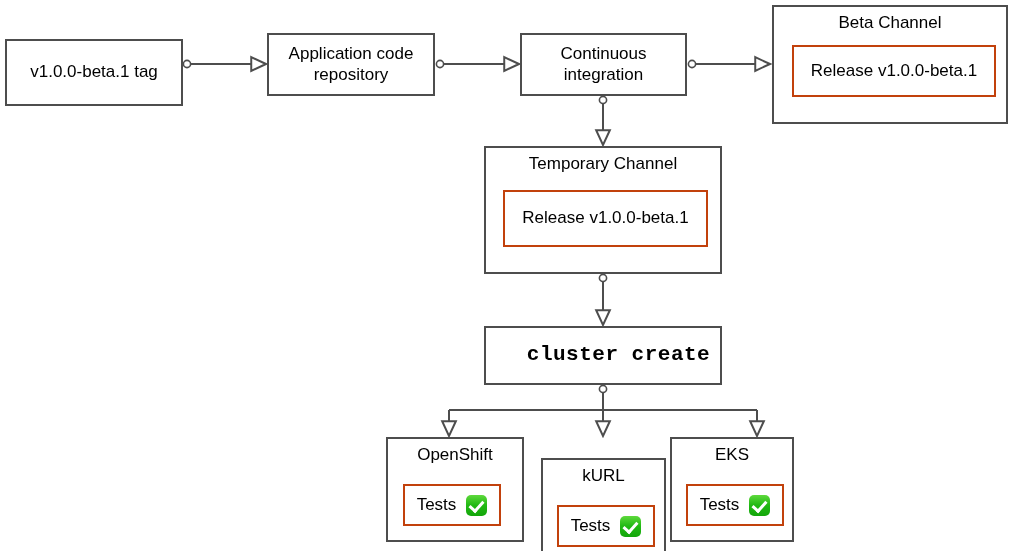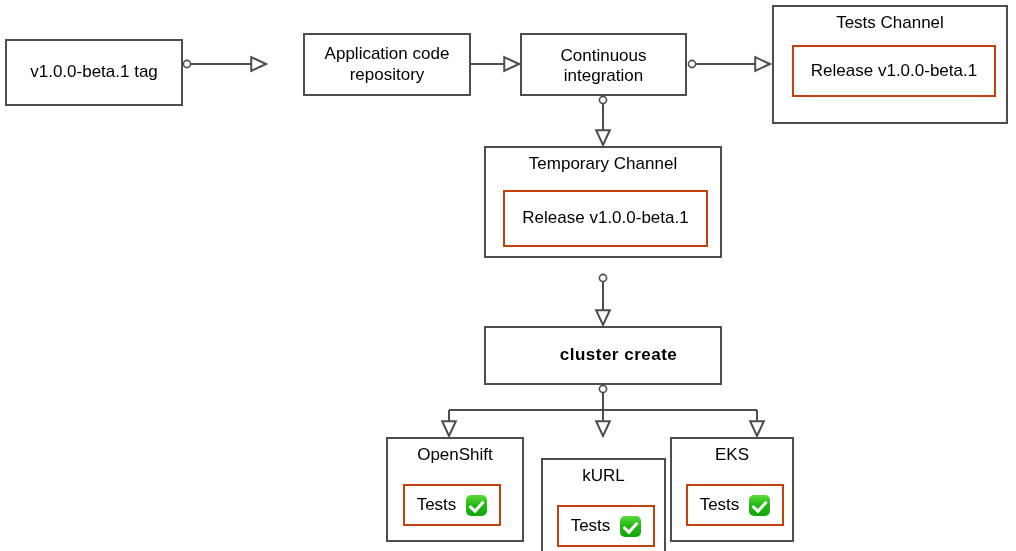--- a/index.html
+++ b/index.html
@@ -58,23 +58,23 @@
     border: 2px solid #c2410c;
     background: #ffffff;
     display: flex;
     align-items: center;
     justify-content: center;
     gap: 10px;
     font-size: 17px;
     color: #000000;
   }
   .mono-bold {
-    font-family: Liberation Sans, sans-serif;
+    font-family: Liberation Mono, monospace;
     font-weight: bold;
-    font-size: 17px;
+    font-size: 21px;
     letter-spacing: 0.5px;
     margin-left: 31px;
   }
   .check-badge {
     display: inline-block;
     width: 21px;
     height: 21px;
     border-radius: 5px;
     background: linear-gradient(180deg, #5ed93c 0%, #22b914 48%, #12a60a 100%);
     position: relative;
@@ -127,36 +127,36 @@
       <line x1="449" y1="410" x2="449" y2="436" marker-end="url(#arrowOpen)"></line>
       <line x1="603" y1="410" x2="603" y2="436" marker-end="url(#arrowOpen)"></line>
       <line x1="757" y1="410" x2="757" y2="436" marker-end="url(#arrowOpen)"></line>
     </g>
   </svg>
 
   <div class="node" style="left:5px; top:39px; width:178px; height:67px;">
     <span>v1.0.0-beta.1 tag</span>
   </div>
 
-  <div class="node" style="left:267px; top:33px; width:168px; height:63px; padding:0 12px;margin-left:36px;">
+  <div class="node" style="left:267px; top:33px; width:168px; height:63px; padding:0 12px;">
     <span>Application code repository</span>
   </div>
 
-  <div class="node" style="left:520px; top:33px; width:167px; height:63px; padding:8px 12px;align-items:flex-end;">
+  <div class="node" style="left:520px; top:33px; width:167px; height:63px; padding:0 12px;">
     <span>Continuous integration</span>
   </div>
 
   <div class="node group" style="left:772px; top:5px; width:236px; height:119px;">
-    <div class="group-title">Tests Channel</div>
+    <div class="group-title">Beta Channel</div>
     <div class="inner" style="left:18px; top:38px; width:204px; height:52px;">
       <span>Release v1.0.0-beta.1</span>
     </div>
   </div>
 
-  <div class="node group" style="left:484px; top:146px; width:238px; height:112px;">
+  <div class="node group" style="left:484px; top:146px; width:238px; height:128px;">
     <div class="group-title">Temporary Channel</div>
     <div class="inner" style="left:17px; top:42px; width:205px; height:57px;">
       <span>Release v1.0.0-beta.1</span>
     </div>
   </div>
 
   <div class="node" style="left:484px; top:326px; width:238px; height:59px;">
     <span class="mono-bold">cluster create</span>
   </div>
 

